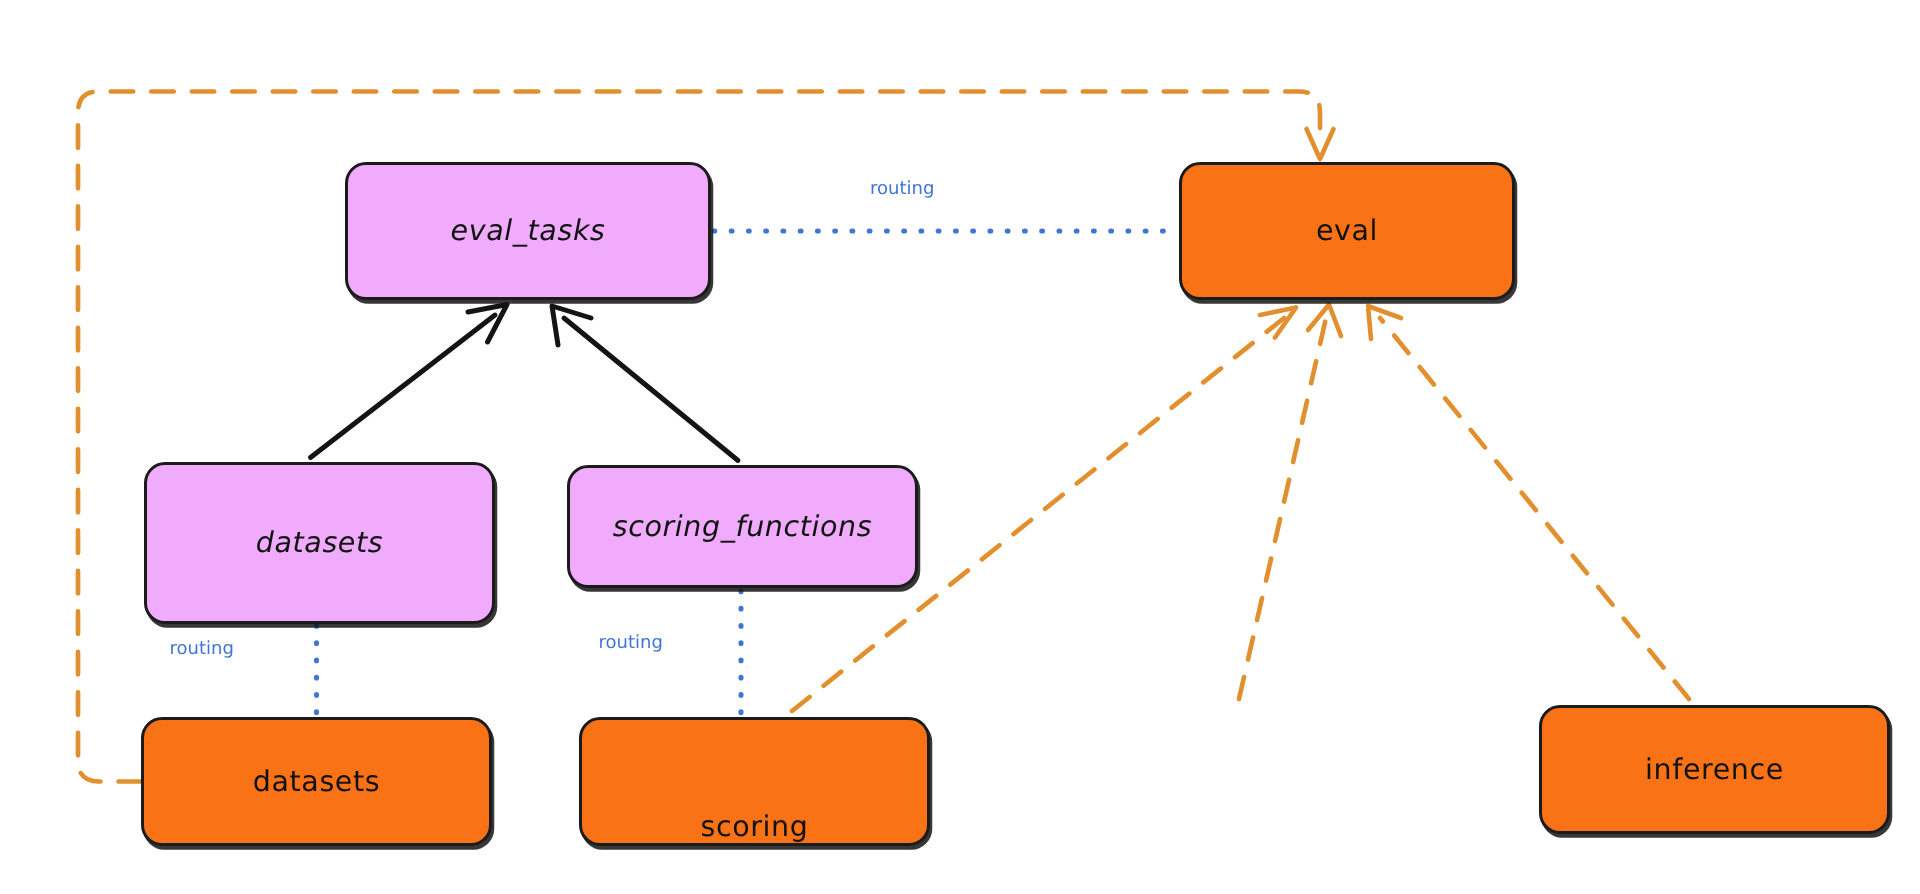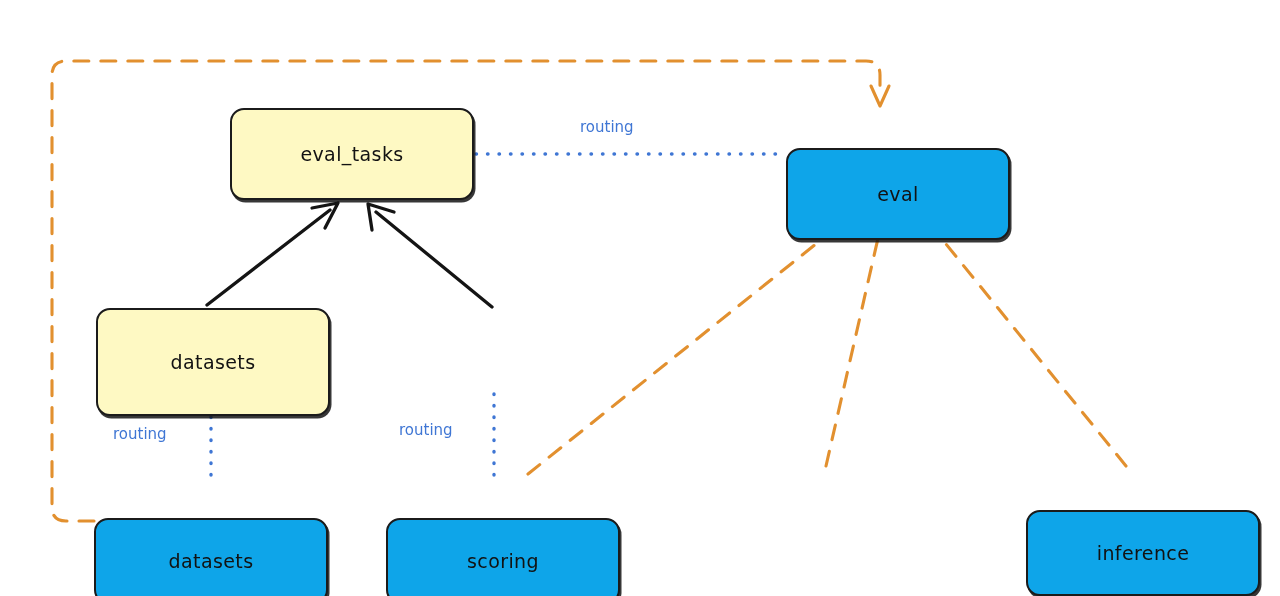--- a/index.html
+++ b/index.html
@@ -34,27 +34,27 @@
     box-shadow: 1.5px 2.5px 0 rgba(20,20,20,0.85);
   }
   .node .label {
     font-family: "DejaVu Sans", sans-serif;
     font-size: 19px;
     color: #121212;
     letter-spacing: 0.4px;
     white-space: nowrap;
     pointer-events: none;
   }
-  .node.blue  { background: #fef9c3; }
-  .node.green { background: #0ea5e9; margin-top: 40px; }
+  .node.blue  { background: #f0abfc; font-style: italic; }
+  .node.green { background: #f97316; }
 
   .edge-label {
     position: absolute;
     font-family: "DejaVu Sans", sans-serif;
-    font-size: 15px;
+    font-size: 12px;
     color: #3f76d4;
     white-space: nowrap;
   }
 </style>
 </head>
 <body>
 
 <div id="canvas">
 
   <svg class="layer" viewBox="0 0 1280 596" xmlns="http://www.w3.org/2000/svg">
@@ -107,26 +107,29 @@
   </div>
 
   <div class="node green" style="left:786px; top:108px; width:224px; height:92px;">
     <span class="label">eval</span>
   </div>
 
   <div class="node blue" style="left:96px; top:308px; width:234px; height:108px;">
     <span class="label">datasets</span>
   </div>
 
+  <div class="node blue" style="left:378px; top:310px; width:234px; height:82px;">
+    <span class="label">scoring_functions</span>
+  </div>
 
   <div class="node green" style="left:94px; top:478px; width:234px; height:86px;">
     <span class="label">datasets</span>
   </div>
 
-  <div class="node green" style="left:386px; top:478px; width:234px; height:86px;">
+  <div class="node green" style="left:386px; top:478px; width:234px; height:86px;align-items:flex-end;">
     <span class="label">scoring</span>
   </div>
 
 
   <div class="node green" style="left:1026px; top:470px; width:234px; height:86px;align-items:center;">
     <span class="label">inference</span>
   </div>
 
   <div class="edge-label" style="left:580px; top:118px;">routing</div>
 

